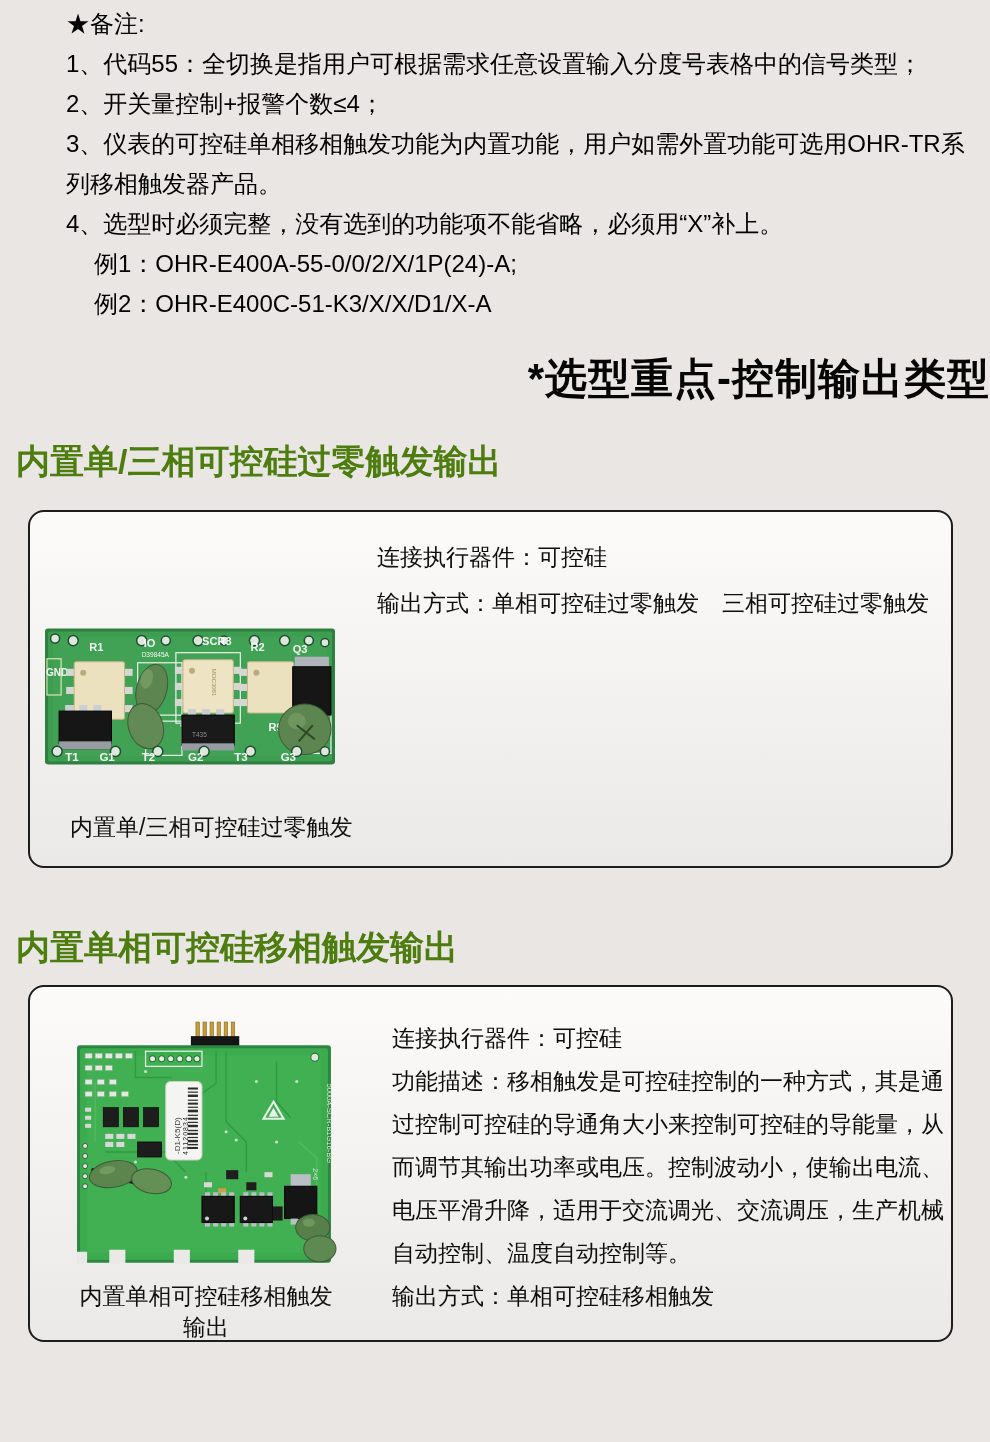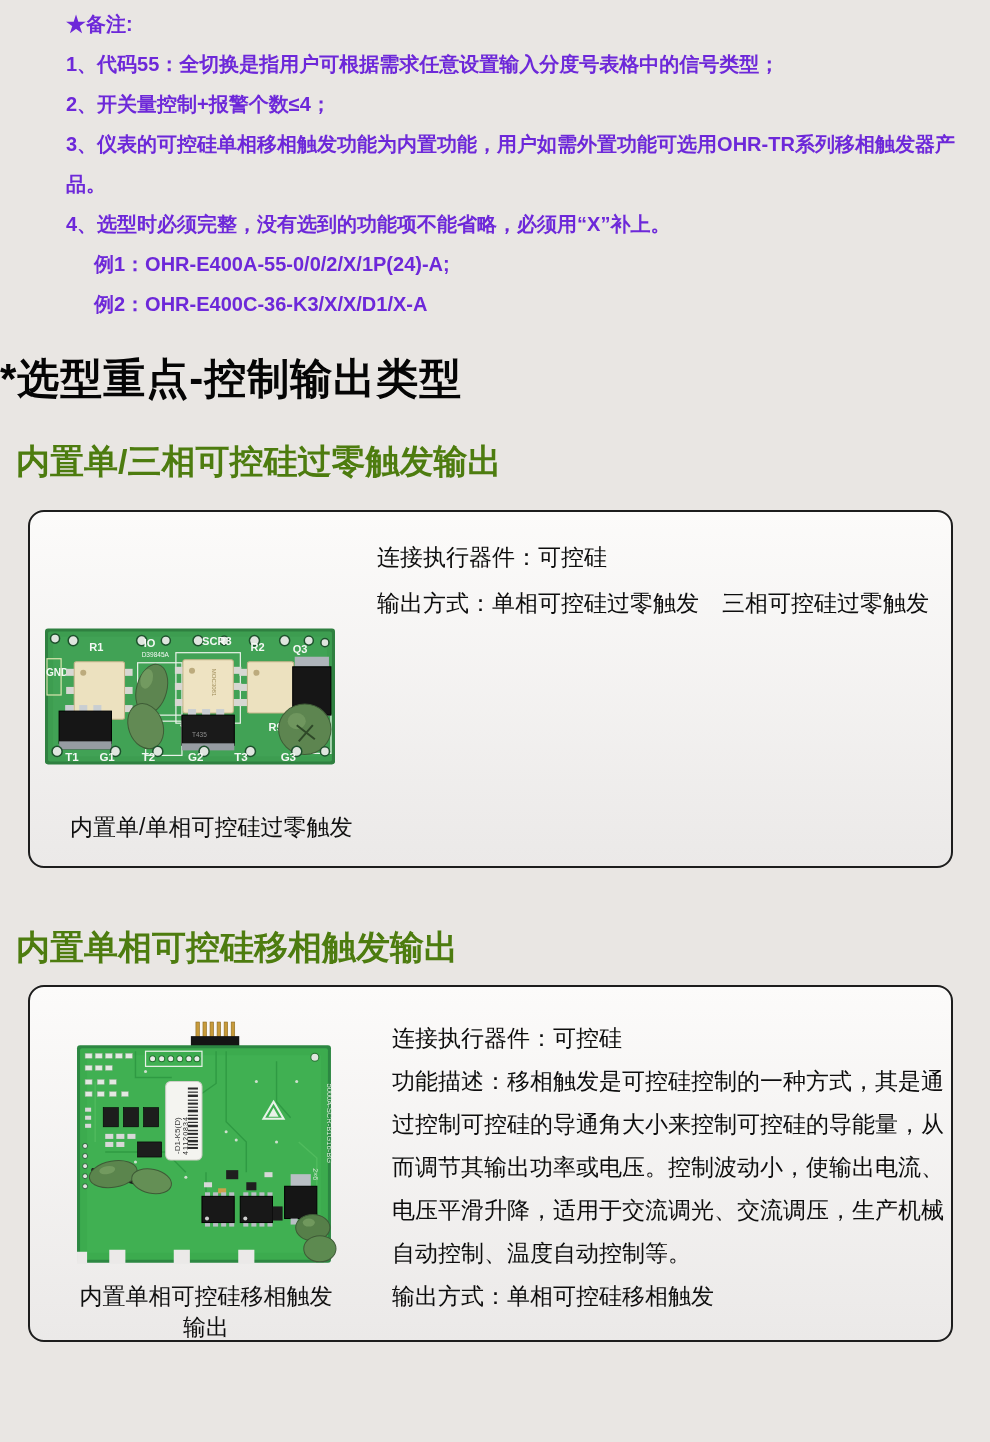--- a/index.html
+++ b/index.html
@@ -4,27 +4,27 @@
 <style>
   html,body { margin:0; padding:0; background:#e9e6e3; }
   .page {
     position:relative; width:990px; height:1442px; overflow:hidden;
     background:#e9e6e3; color:#111;
     font-family:"Liberation Sans", sans-serif;
   }
   
   .notes {
     position:absolute; left:66px; top:4px; width:902px;
-    font-size:20px; line-height:40px; font-weight:700; color:#6d28d9;
+    font-size:24px; line-height:40px; font-weight:400; color:#000000;
   }
   .notes p { margin:0; }
   .notes .ex { padding-left:28px; }
   
   .h-main {
-    position:absolute; top:351px; left:0; width:100%; text-align:left;
+    position:absolute; top:351px; left:0; width:100%; text-align:right;
     font-size:42px; font-weight:800; letter-spacing:1px; color:#050505;
   }
   .h-sec {
     position:absolute; left:16px; width:100%; 
     font-size:34px; font-weight:600; color:#4d7c0f;
   }
   #sec1 { top:439px; }
   #sec2 { top:925px; }
   #sec3 { top:1387px; }
   
@@ -52,21 +52,21 @@
 
 <div class="page">
 
   <div class="notes">
     <p>★备注:</p>
     <p>1、代码55：全切换是指用户可根据需求任意设置输入分度号表格中的信号类型；</p>
     <p>2、开关量控制+报警个数≤4；</p>
     <p>3、仪表的可控硅单相移相触发功能为内置功能，用户如需外置功能可选用OHR-TR系列移相触发器产品。</p>
     <p>4、选型时必须完整，没有选到的功能项不能省略，必须用“X”补上。</p>
     <p class="ex">例1：OHR-E400A-55-0/0/2/X/1P(24)-A;</p>
-    <p class="ex">例2：OHR-E400C-36-K3/X/X/D1/X-A</p>
+    <p class="ex">例2：OHR-E400C-51-K3/X/X/D1/X-A</p>
   </div>
 
   <div class="h-main">*选型重点-控制输出类型</div>
   <div class="h-sec" id="sec1">内置单/三相可控硅过零触发输出</div>
 
   <div class="card" id="card1">
     <svg class="pcb1" viewBox="0 0 288 135">
       <rect x="0" y="0" width="288" height="135" rx="3" fill="#2f8040"></rect>
       <rect x="3" y="3" width="282" height="129" rx="2" fill="#3d9d50"></rect>
       <rect x="8" y="8" width="272" height="119" fill="#46a95a" opacity="0.45"></rect>
@@ -175,21 +175,21 @@
       </g>
       <g fill="#f4f8f4" font-size="11.5" font-weight="bold">
         <text x="20" y="132">T1</text>
         <text x="54" y="132">G1</text>
         <text x="96" y="132">T2</text>
         <text x="142" y="132">G2</text>
         <text x="188" y="132">T3</text>
         <text x="234" y="132">G3</text>
       </g>
     </svg>
-    <div class="cap1">内置单/单相可控硅过零触发</div>
+    <div class="cap1">内置单/三相可控硅过零触发</div>
     <div class="col" id="col1">
       <p><b>连接执行器件：</b><span>可控硅</span></p>
       <p><b>输出方式：</b><span>单相可控硅过零触发　三相可控硅过零触发</span></p>
     </div>
   </div>
 
   <div class="h-sec" id="sec2">内置单相可控硅移相触发输出</div>
 
   <div class="card" id="card2">
     <svg class="pcb2" viewBox="0 0 260 258">

